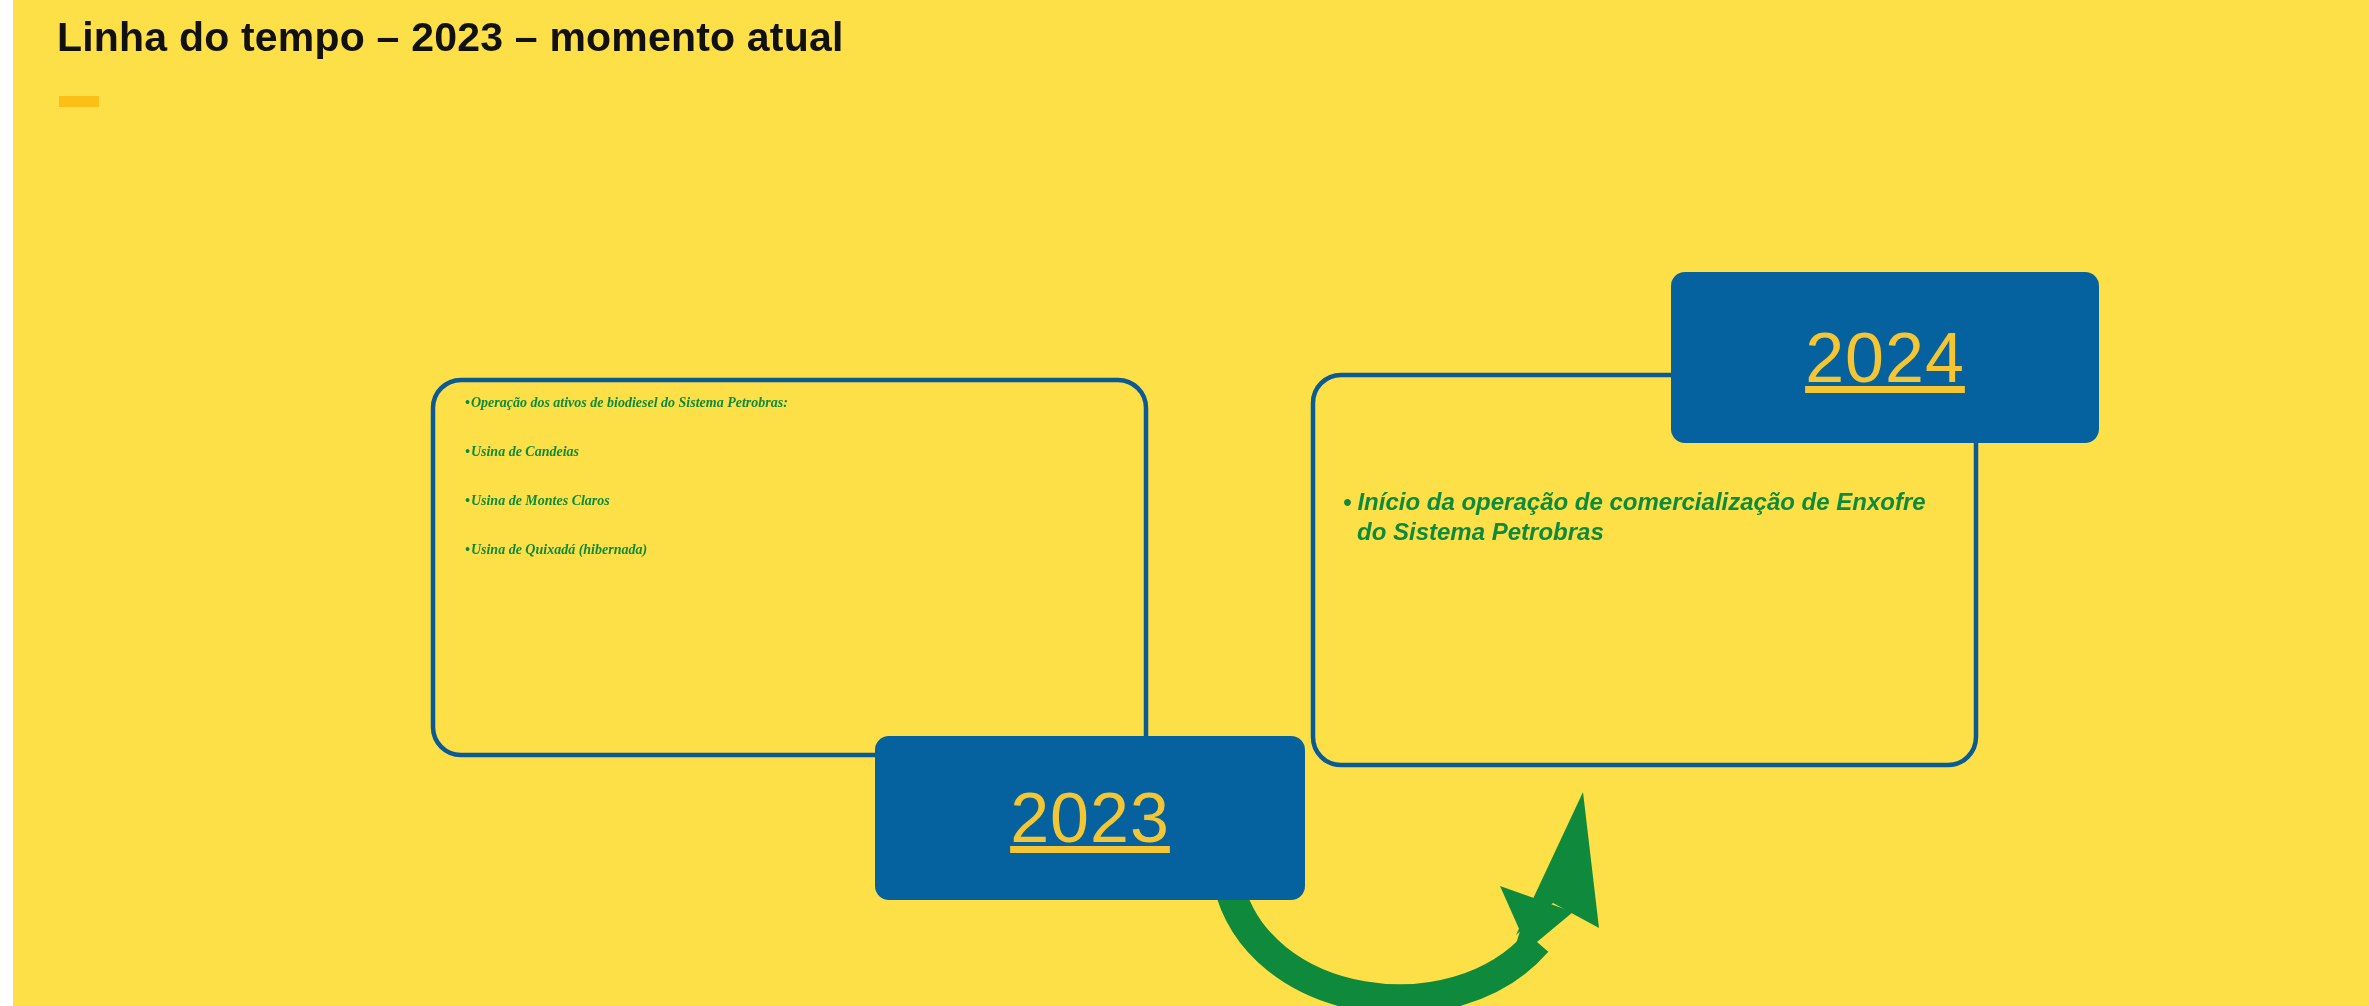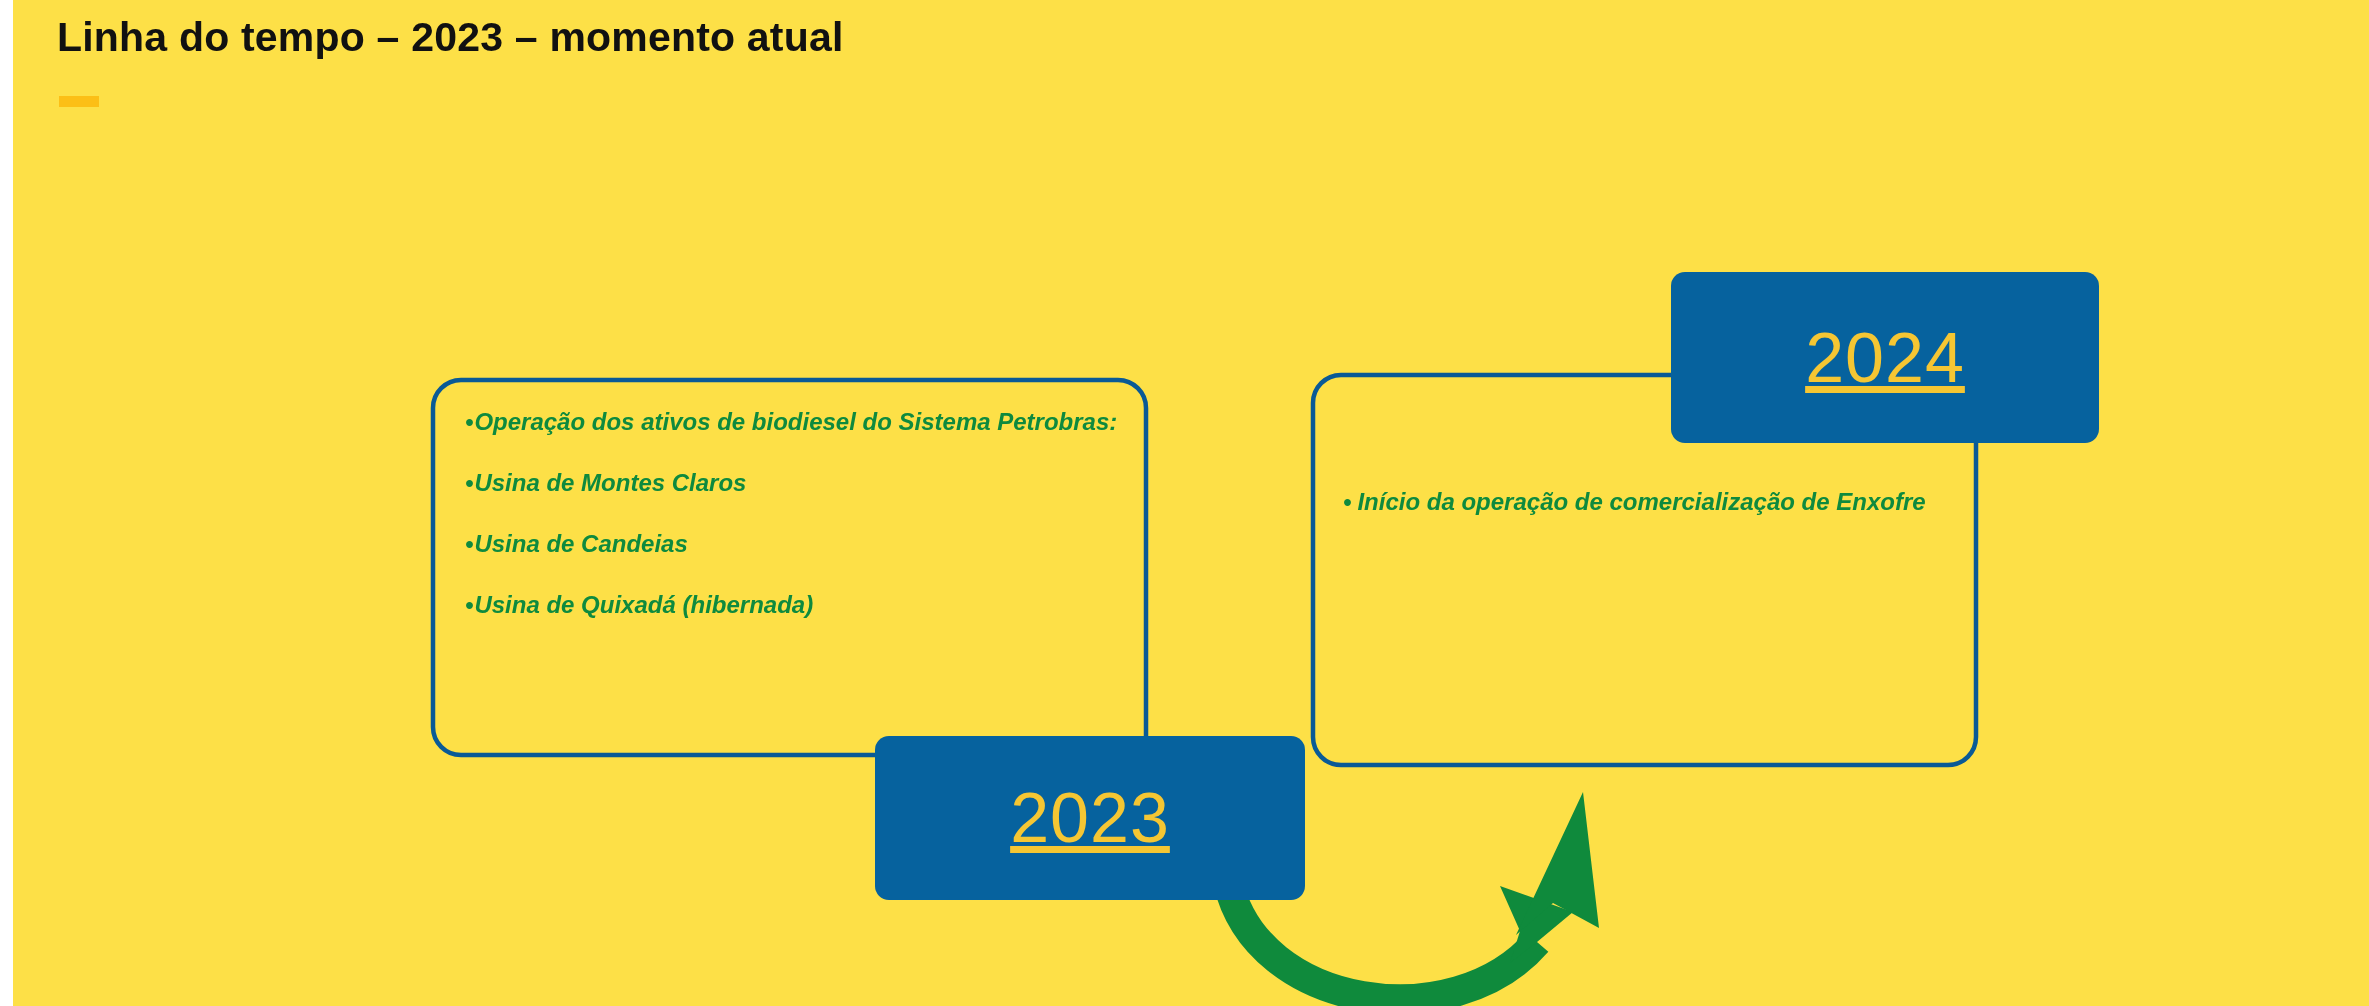--- a/index.html
+++ b/index.html
@@ -79,23 +79,24 @@
   
   .card-text {
     position: absolute;
     color: #0E8A3E;
     font-family: "Liberation Sans", sans-serif;
     font-style: italic;
     font-weight: bold;
   }
   #card-2023-text {
     left: 452px;
-    top: 408px;
+    top: 395px;
     width: 660px;
-    font-size: 24px;
+    font-size: 14px;
+    font-family: Liberation Serif, serif;
   }
   #card-2023-text .bullet-line {
     margin-bottom: 33px;
     white-space: nowrap;
   }
   #card-2023-text .bullet-line:last-child { margin-bottom: 0; }
   #card-2023-text .dot { margin-right: 1px; }
 
   #card-2024-text {
     left: 1330px;
@@ -149,29 +150,30 @@
 
   <div id="badge-2023" class="year-badge">2023</div>
 
   <div id="badge-2024" class="year-badge">2024</div>
 
   <div id="card-2023-text" class="card-text">
     <div class="bullet-line">
       <span class="dot">•</span><span>Operação dos ativos de biodiesel do Sistema Petrobras:</span>
     </div>
     <div class="bullet-line">
-      <span class="dot">•</span><span>Usina de Montes Claros</span>
+      <span class="dot">•</span><span>Usina de Candeias</span>
     </div>
     <div class="bullet-line">
-      <span class="dot">•</span><span>Usina de Candeias</span>
+      <span class="dot">•</span><span>Usina de Montes Claros</span>
     </div>
     <div class="bullet-line">
       <span class="dot">•</span><span>Usina de Quixadá (hibernada)</span>
     </div>
   </div>
 
   <div id="card-2024-text" class="card-text">
     <div>
       <span class="dot">•</span><span>Início da operação de comercialização de Enxofre</span>
+      <span class="l2">do Sistema Petrobras</span>
     </div>
   </div>
 
 </div>
 
 </body></html>

